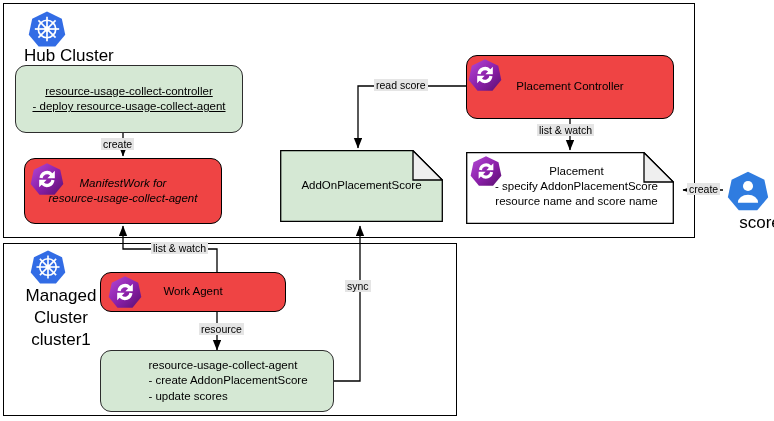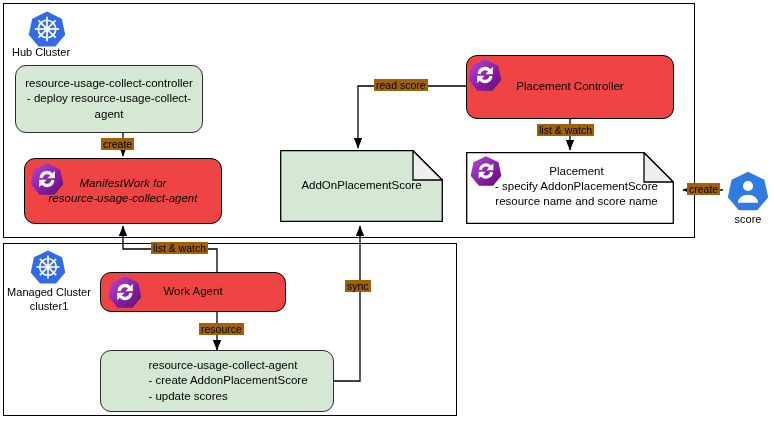--- a/index.html
+++ b/index.html
@@ -55,30 +55,31 @@
     white-space:pre-line;
     z-index:2;
   }
 
   
   .icon{position:absolute;line-height:0;}
 
   
   .cap{
     position:absolute;
-    font-size:11px;
+    font-size:17px;
     color:#000000;
     line-height:1.3;
     white-space:pre-line;
+    margin-left:12px;
   }
   .edge-label{
     position:absolute;
     font-size:10.5px;
     color:#000000;
-    background:#a16207;
+    background:#e5e5e5;
     padding:0 2px;
     white-space:nowrap;
     z-index:5;
   }
   .edges{position:absolute;left:0;top:0;pointer-events:none;}
 </style>
 </head>
 <body>
 
 <div id="canvas">
@@ -131,21 +132,21 @@
         <circle cx="50" cy="50" r="7" fill="#ffffff" stroke="none"></circle>
         <line x1="50" y1="18" x2="50" y2="82"></line>
         <line x1="27.4" y1="27.4" x2="72.6" y2="72.6"></line>
         <line x1="18" y1="50" x2="82" y2="50"></line>
         <line x1="27.4" y1="72.6" x2="72.6" y2="27.4"></line>
       </g>
     </svg>
   </div>
   <div class="cap" style="left:12px;top:45px;width:110px;">Hub Cluster</div>
 
-  <div class="abs node rounded green" style="left:15px;top:65px;width:188px;height:68px;">
+  <div class="abs node rounded green" style="left:15px;top:65px;width:228px;height:68px;text-decoration:underline;">
     <span class="label">resource-usage-collect-controller
 -  deploy resource-usage-collect-agent</span>
   </div>
 
   <div class="abs node rounded" style="left:24px;top:158px;width:198px;height:66px;font-style:italic;">
     <span class="label">ManifestWork for
 resource-usage-collect-agent</span>
   </div>
   <div class="icon" style="left:30px;top:162px;">
     <svg width="34" height="34" viewBox="0 0 100 100">

